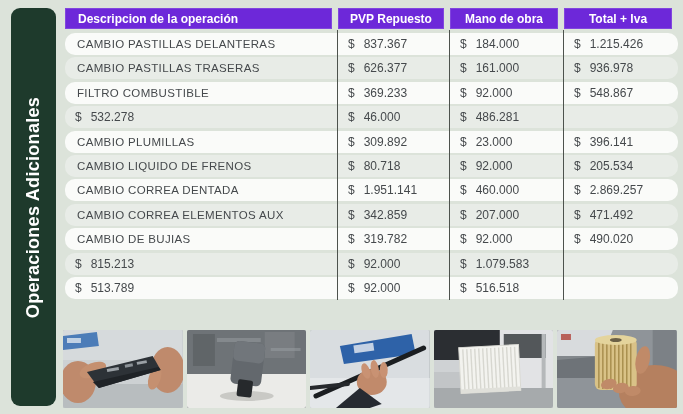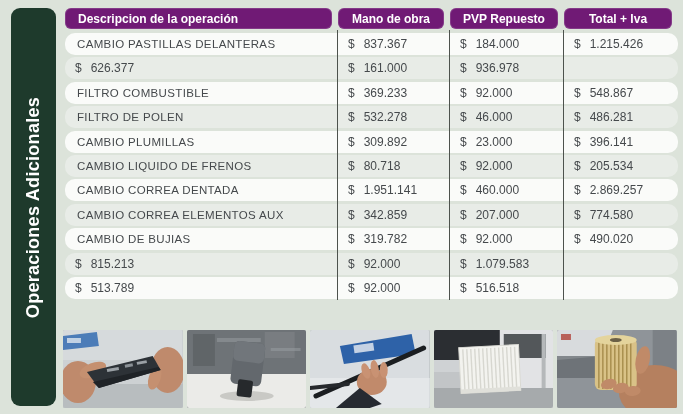--- a/index.html
+++ b/index.html
@@ -14,21 +14,21 @@
     display:flex;align-items:center;justify-content:center;
   }
   .sidebar-label{
     color:#ffffff;font-weight:bold;font-size:18px;letter-spacing:.3px;
     white-space:nowrap;transform:rotate(-90deg);
   }
   
   .pricing-table{position:absolute;left:65px;top:8px;width:613px;}
   .thead{display:grid;grid-template-columns:273px 112px 114px 114px;height:21px;margin-bottom:4px;}
   .th{
-    background:#701a75;border-radius:6px;margin-right:6px;
+    background:#6d28d9;border-radius:0;margin-right:6px;
     color:#fff;font-size:12px;font-weight:bold;
     display:flex;align-items:center;justify-content:center;
     box-shadow:inset 0 0 0 1px rgba(255,255,255,.14);
   }
   .th.desc{justify-content:flex-start;padding-left:13px;}
   .tbody{position:relative;}
   .trow{
     display:grid;grid-template-columns:273px 112px 114px 114px;
     height:22px;margin-bottom:2.4px;border-radius:10px;background:#fafbf9;
   }
@@ -48,42 +48,43 @@
 
 <div class="stage">
 
   <div class="sidebar">
     <span class="sidebar-label">Operaciones Adicionales</span>
   </div>
 
   <div class="pricing-table">
     <div class="thead">
       <div class="th desc">Descripcion de la operación</div>
+      <div class="th">PVP Repuesto</div>
       <div class="th">Mano de obra</div>
-      <div class="th">PVP Repuesto</div>
       <div class="th">Total + Iva</div>
     </div>
 
     <div class="tbody">
       <div class="trow">
         <div class="cell desc">CAMBIO PASTILLAS DELANTERAS</div>
         <div class="cell money">
             <span>$</span>
             <span>837.367</span>
           </div>
         <div class="cell money">
             <span>$</span>
             <span>184.000</span>
           </div>
         <div class="cell money">
             <span>$</span>
             <span>1.215.426</span>
           </div>
       </div>
       <div class="trow">
+        <div class="cell desc">CAMBIO PASTILLAS TRASERAS</div>
         <div class="cell money">
             <span>$</span>
             <span>626.377</span>
           </div>
         <div class="cell money">
             <span>$</span>
             <span>161.000</span>
           </div>
         <div class="cell money">
             <span>$</span>
@@ -99,21 +100,20 @@
         <div class="cell money">
             <span>$</span>
             <span>92.000</span>
           </div>
         <div class="cell money">
             <span>$</span>
             <span>548.867</span>
           </div>
       </div>
       <div class="trow">
-        <div class="cell desc">FILTRO DE POLEN</div>
         <div class="cell money">
             <span>$</span>
             <span>532.278</span>
           </div>
         <div class="cell money">
             <span>$</span>
             <span>46.000</span>
           </div>
         <div class="cell money">
             <span>$</span>
@@ -170,21 +170,21 @@
         <div class="cell money">
             <span>$</span>
             <span>342.859</span>
           </div>
         <div class="cell money">
             <span>$</span>
             <span>207.000</span>
           </div>
         <div class="cell money">
             <span>$</span>
-            <span>774.580</span>
+            <span>471.492</span>
           </div>
       </div>
       <div class="trow">
         <div class="cell desc">CAMBIO DE BUJIAS</div>
         <div class="cell money">
             <span>$</span>
             <span>319.782</span>
           </div>
         <div class="cell money">
             <span>$</span>

